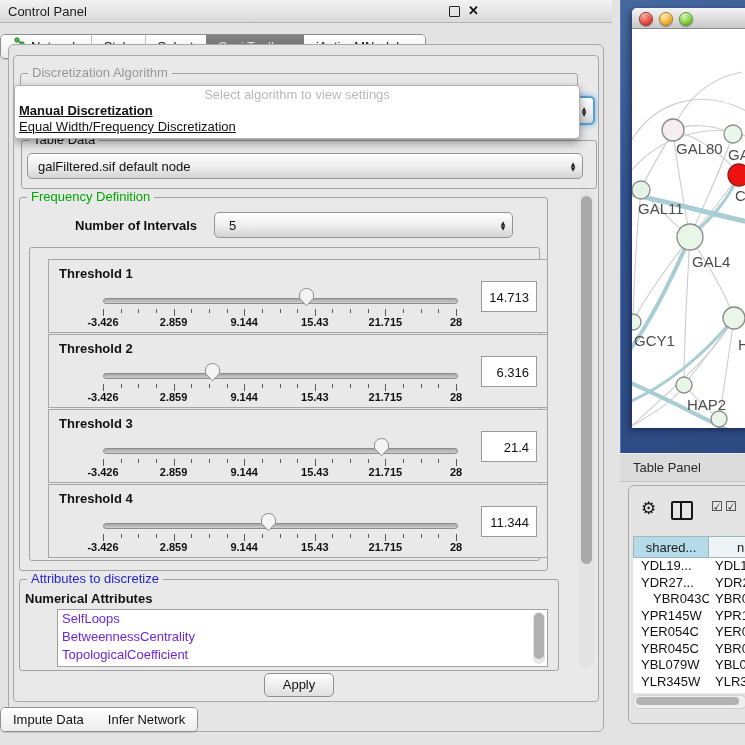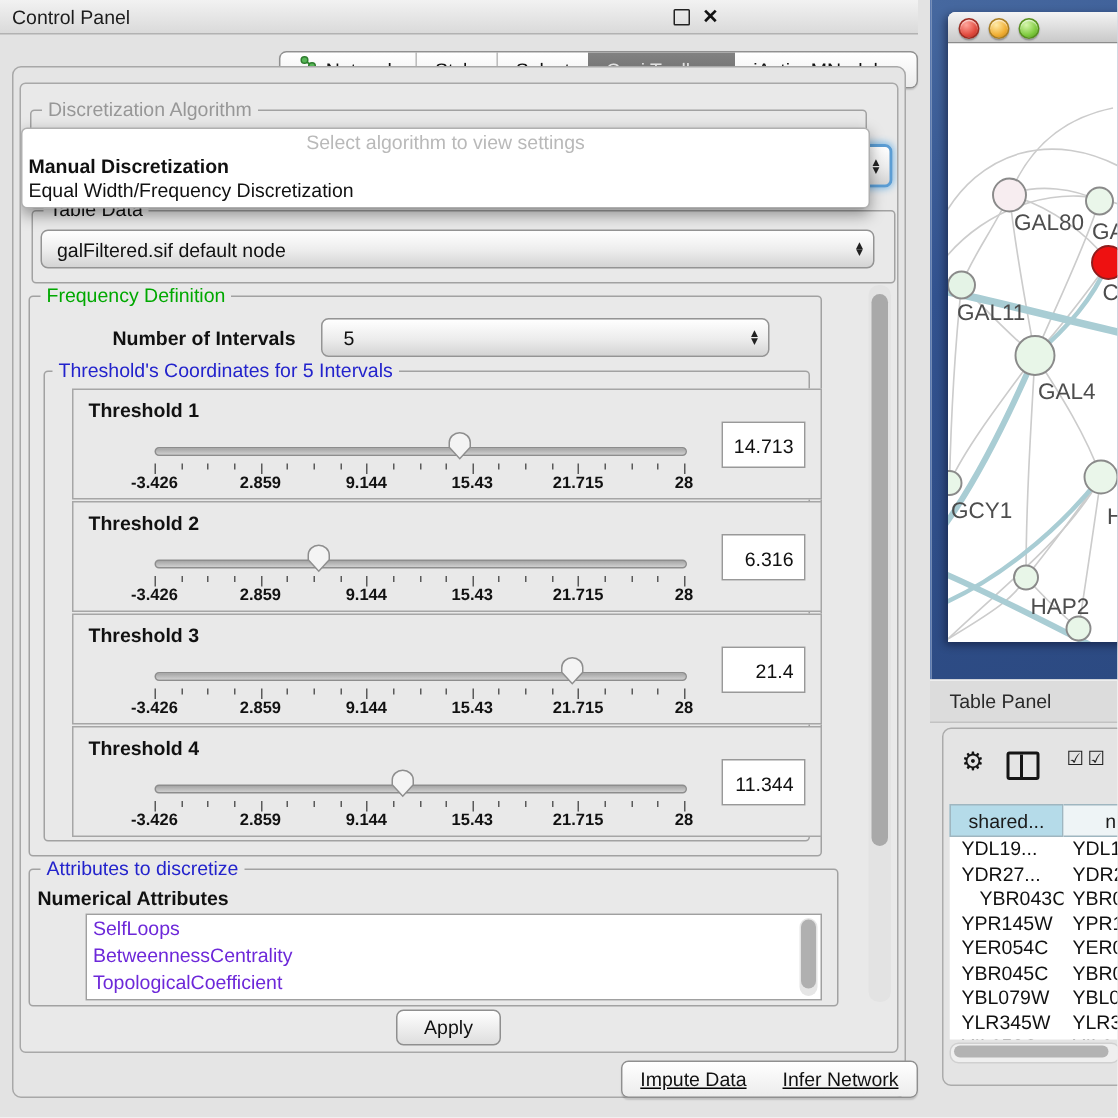--- a/index.html
+++ b/index.html
@@ -8,21 +8,21 @@
          font-family:"Liberation Sans",sans-serif;}
   .abs{position:absolute;}
 
   
   #cp-titlebar{left:0;top:0;width:612px;height:22px;
     background:linear-gradient(#f2f2f2,#dadada);border-bottom:1px solid #b2b2b2;}
   #cp-title{left:8px;top:4px;font-size:13px;color:#1c1c1c;}
   #win-min{right:152px;top:6px;width:9px;height:9px;border:1.6px solid #222;border-radius:1px;}
   #win-close{right:133px;top:3px;font-size:13px;font-weight:bold;color:#111;}
 
-  .tabrow{display:flex;justify-content:flex-end;text-decoration:underline;}
+  .tabrow{display:flex;justify-content:flex-start;}
   #topTabsWrap{left:0;top:34px;width:612px;}
   .seggroup{display:flex;border:1px solid #8f8f8f;border-radius:5px;overflow:hidden;
      box-shadow:0 1px 1px rgba(0,0,0,.15);}
   .tabseg{height:23px;line-height:23px;padding:0 12px;font-size:13px;
      background:linear-gradient(#ffffff,#ececec);color:#111;white-space:nowrap;display:flex;align-items:center;gap:5px;}
   .tabseg.sel{background:linear-gradient(#828282,#676767);color:#e2e2e2;}
   .tabseg.divided{border-left:1px solid #bdbdbd;}
 
   #cp-outer{left:8px;top:44px;width:594px;height:686px;background:#e5e5e5;
      border:1px solid #a8a8a8;border-radius:6px;}
@@ -38,21 +38,21 @@
   .combo .cval{flex:1;padding-left:10px;white-space:nowrap;overflow:hidden;}
   .steppers{width:18px;display:flex;flex-direction:column;align-items:center;
      justify-content:center;font-size:6px;line-height:5px;color:#222;
      font-family:"DejaVu Sans","Liberation Sans",sans-serif;}
 
   
   #popup{left:13px;top:84px;width:564px;height:52px;background:#fff;
      border:1px solid #b0b0b0;border-radius:4px;box-shadow:0 4px 10px rgba(0,0,0,.38);z-index:30;}
   #popup-placeholder{width:100%;text-align:center;font-size:13px;color:#b9b9b9;
      padding-top:1px;height:16px;}
-  .popup-opt{font-size:13px;color:#111;padding:0 4px;height:16px;line-height:16px;white-space:nowrap;}
+  .popup-opt{font-size:13px;color:#111;padding:0 4px;height:16px;line-height:16px;white-space:nowrap;text-decoration:underline;}
   .popup-opt.selbold{font-weight:bold;}
 
   
   #algoCombo{left:24px;top:95px;width:566px;height:25px;z-index:10;
      border:2px solid #5b9dd4;box-shadow:0 0 5px 1px #86bde6;}
 
   
   .threshPanel{position:absolute;left:34px;width:498px;height:72px;
      border:1px solid #a6a6a6;background:#e9e9e9;}
   .threshLabel{position:absolute;left:10px;top:6px;font-size:13px;font-weight:bold;color:#111;}
@@ -196,21 +196,20 @@
     <div class="abs" style="left:61px;top:162px;font-size:13px;font-weight:bold;color:#111;">Number of Intervals</div>
     <div class="abs combo" style="left:200px;top:156px;width:297px;height:24px;">
       <span class="cval" style="padding-left:14px;">5</span>
       <span class="steppers">
         <span>▲</span>
           <span>▼</span>
       </span>
     </div>
 
     <div class="abs groupbox" style="left:15px;top:191px;width:509px;height:312px;"></div>
-    <div class="abs grouptitle" style="left:21px;top:184px;color:#2323cc;">Threshold's Coordinates for 5 Intervals</div>
 
     <div id="thresholdStack">
         <div class="threshPanel" style="top: 203px;">
           <div class="threshLabel">Threshold 1</div>
           <div class="track"></div>
           <div class="tick major" style="left: 54px;"></div>
           <div class="tick minor" style="left: 71.65px;"></div>
           <div class="tick minor" style="left: 89.3px;"></div>
           <div class="tick minor" style="left: 106.95px;"></div>
           <div class="tick major" style="left: 124.6px;"></div>

